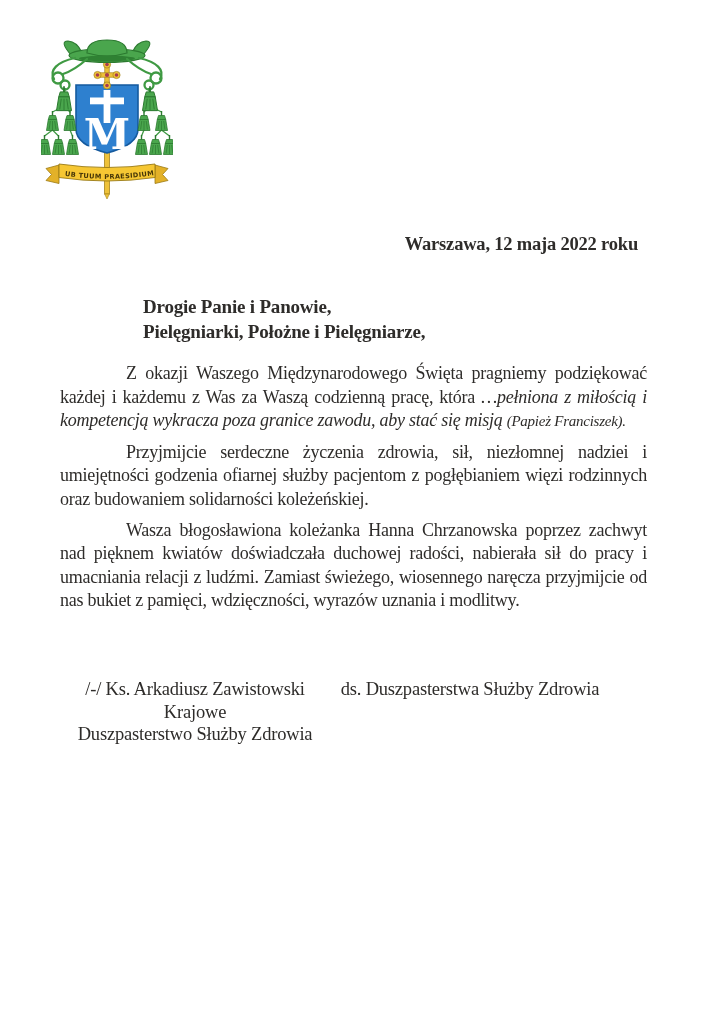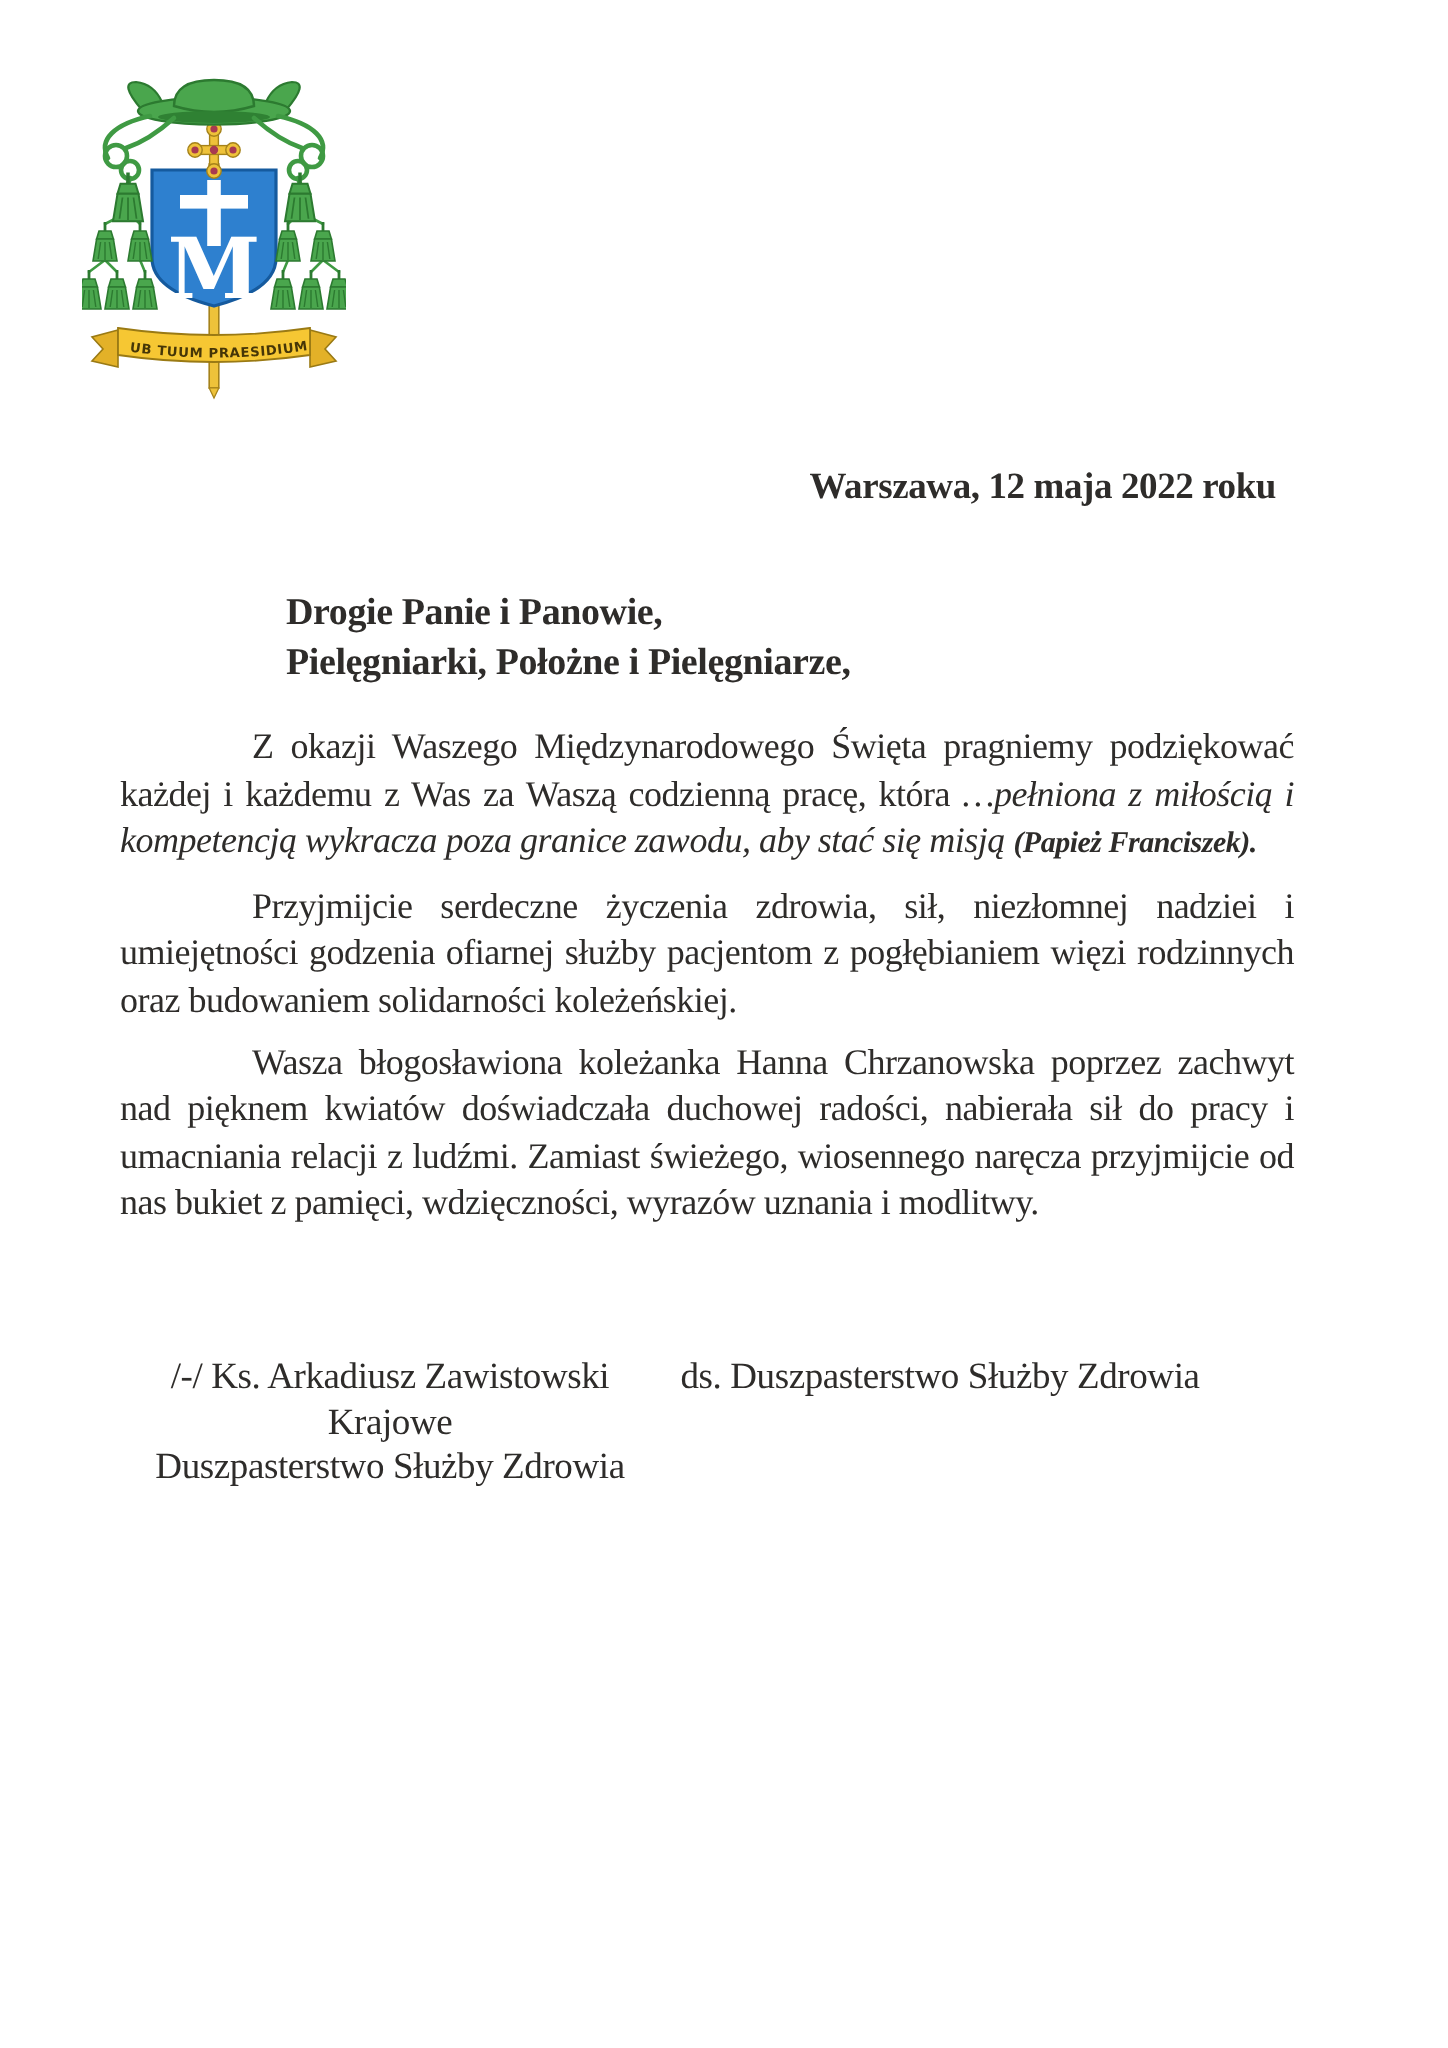--- a/index.html
+++ b/index.html
@@ -19,21 +19,21 @@
     position: absolute; top: 295px; left: 126px;
     font-weight: bold; font-size: 19px; line-height: 24.5px; letter-spacing: -0.2px; margin-left: 17px;
   }
   .body-text {
     position: absolute; top: 362px; left: 60px; width: 587px;
     font-size: 18px; line-height: 23.6px; text-align: justify;
     letter-spacing: -0.25px;
   }
   .body-text p { margin: 0 0 7px 0; text-indent: 66px; }
   .quote-italic { font-style: italic; }
-  .attribution { font-style: italic; font-size: 15px; font-weight: bold; }
+  .attribution { font-style: italic; font-size: 15px; }
   .sig {
     position: absolute; top: 678px; width: 300px; text-align: center;
     font-size: 18.5px; line-height: 22.5px; letter-spacing: -0.2px;
   }
   .sig-left  { left: 45px; text-align: center; }
   .sig-right { left: 320px; }
 </style>
 </head>
 <body>
 
@@ -149,16 +149,16 @@
     <p>Wasza błogosławiona koleżanka Hanna Chrzanowska poprzez zachwyt nad pięknem kwiatów doświadczała duchowej radości, nabierała sił do pracy i umacniania relacji z ludźmi. Zamiast świeżego, wiosennego naręcza przyjmijcie od nas bukiet z pamięci, wdzięczności, wyrazów uznania i modlitwy.</p>
   </div>
 
   <div class="sig sig-left">
     <div>/-/ Ks. Arkadiusz Zawistowski</div>
     <div>Krajowe</div>
     <div>Duszpasterstwo Służby Zdrowia</div>
   </div>
 
   <div class="sig sig-right">
-    <div>ds. Duszpasterstwo Służby Zdrowia</div>
+    <div>ds. Duszpasterstwa Służby Zdrowia</div>
   </div>
 
 </div>
 
 </body></html>

